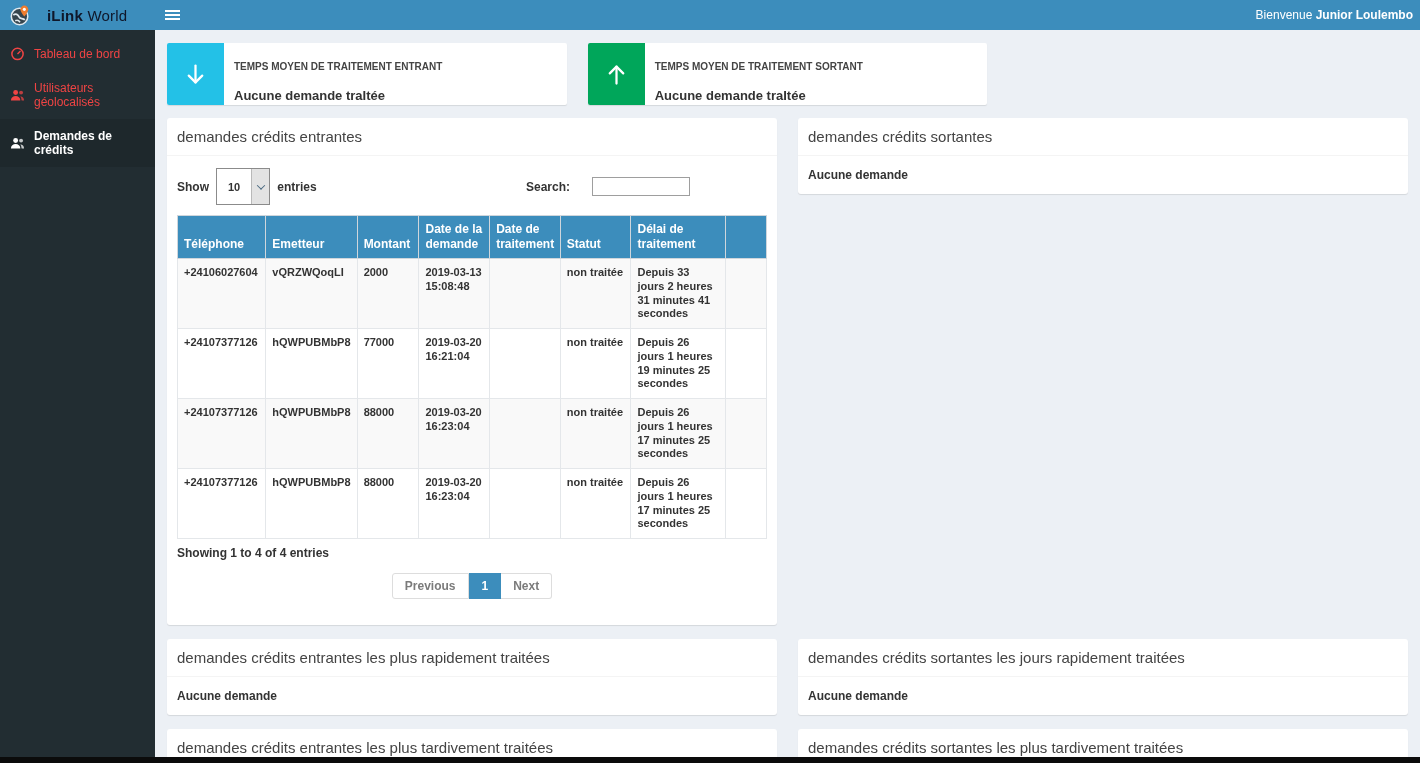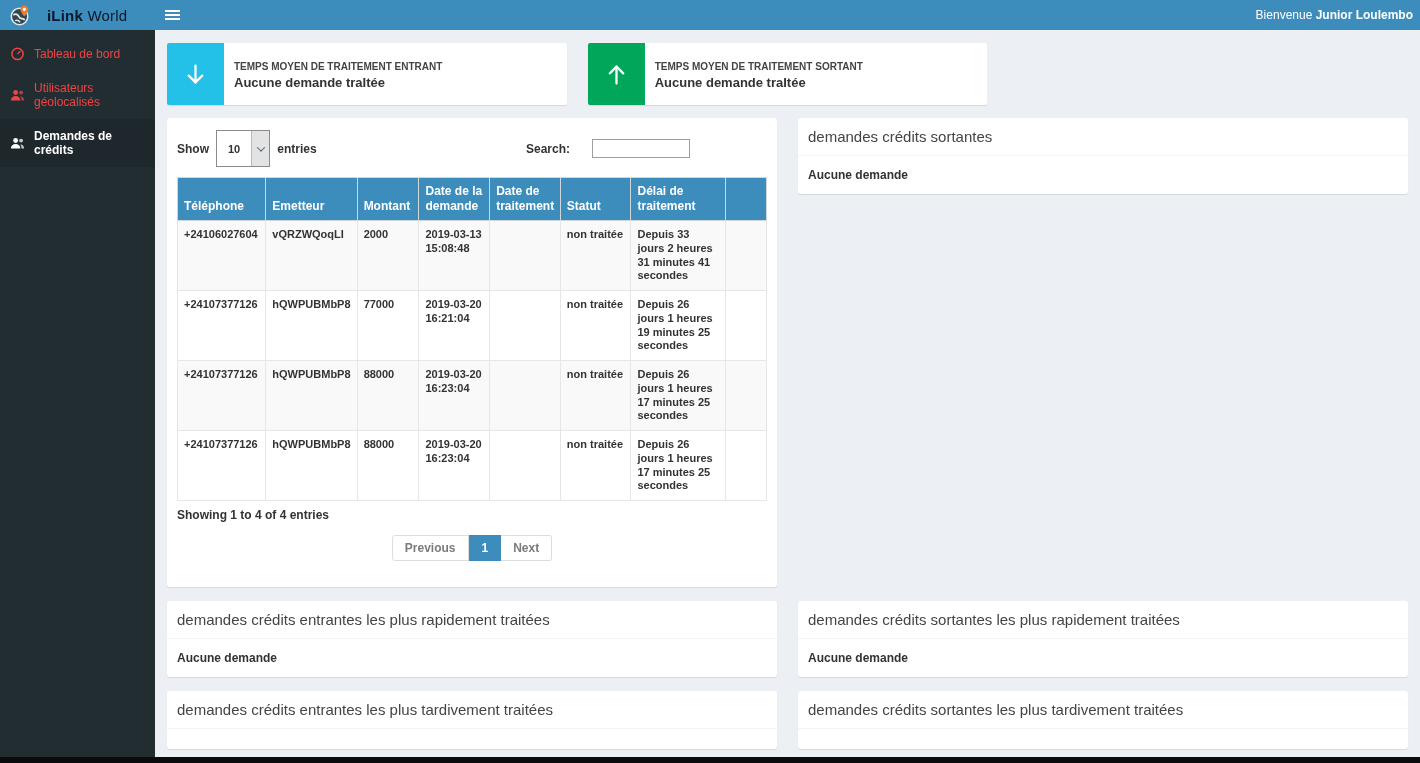--- a/index.html
+++ b/index.html
@@ -43,21 +43,21 @@
 
   
   .info-row { display:grid; grid-template-columns:1fr 1fr 1fr; gap:21px; margin-bottom:13px; }
   .info-box {
     background:#fff; height:62px; display:flex; border-radius:2px;
     box-shadow:0 1px 1px rgba(0,0,0,.1); overflow:hidden;
   }
   .info-icon { width:57px; flex:0 0 57px; display:flex; align-items:center; justify-content:center; }
   .info-content { padding:18px 10px 0 10px; min-width:0; }
   .info-title { font-size:10px; font-weight:bold; color:#444; white-space:nowrap; }
-  .info-msg { font-size:13px; font-weight:bold; color:#333; margin-top:3px; }
+  .info-msg { font-size:13px; font-weight:bold; color:#333; margin-top:16px; }
 
   
   .panels { display:grid; grid-template-columns:1fr 1fr; column-gap:21px; align-items:start; }
   .panel {
     background:#fff; border-radius:3px; box-shadow:0 1px 1px rgba(0,0,0,.1);
     margin-bottom:14px; width:100%;
   }
   .panel-header { padding:10px 10px 9px 10px; border-bottom:1px solid #f4f4f4; }
   .panel-title { font-size:15px; color:#444; }
   .panel-body { padding:10px; }
@@ -190,20 +190,23 @@
             <span class="info-content">
               <div class="info-title">TEMPS MOYEN DE TRAITEMENT SORTANT</div>
               <div class="info-msg">Aucune demande traItée</div>
             </span>
           </div>
         </div>
 
       <div class="panels">
 
         <div class="panel">
+          <div class="panel-header">
+            <span class="panel-title">demandes crédits entrantes</span>
+          </div>
           <div class="panel-body">
             <div class="dt-controls">
               <div class="dt-length">
                 <span>Show</span>
                 <span class="select-box">
                   <span class="select-value">10</span>
                   <span class="select-arrow">
                       <span class="caret-down"></span>
                     </span>
                 </span>
@@ -305,21 +308,21 @@
           <div class="panel-header">
             <span class="panel-title">demandes crédits entrantes les plus rapidement traitées</span>
           </div>
           <div class="panel-body">
             <div class="empty-msg">Aucune demande</div>
           </div>
         </div>
 
         <div class="panel">
           <div class="panel-header">
-            <span class="panel-title">demandes crédits sortantes les plus rapidement traitées</span>
+            <span class="panel-title">demandes crédits sortantes les jours rapidement traitées</span>
           </div>
           <div class="panel-body">
             <div class="empty-msg">Aucune demande</div>
           </div>
         </div>
 
         <div class="panel">
           <div class="panel-header">
             <span class="panel-title">demandes crédits entrantes les plus tardivement traitées</span>
           </div>

